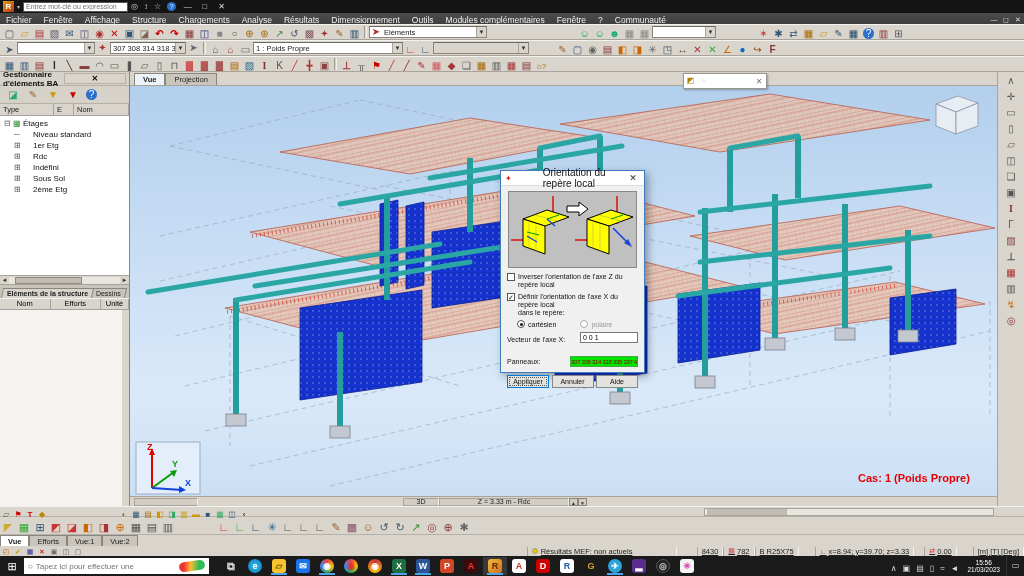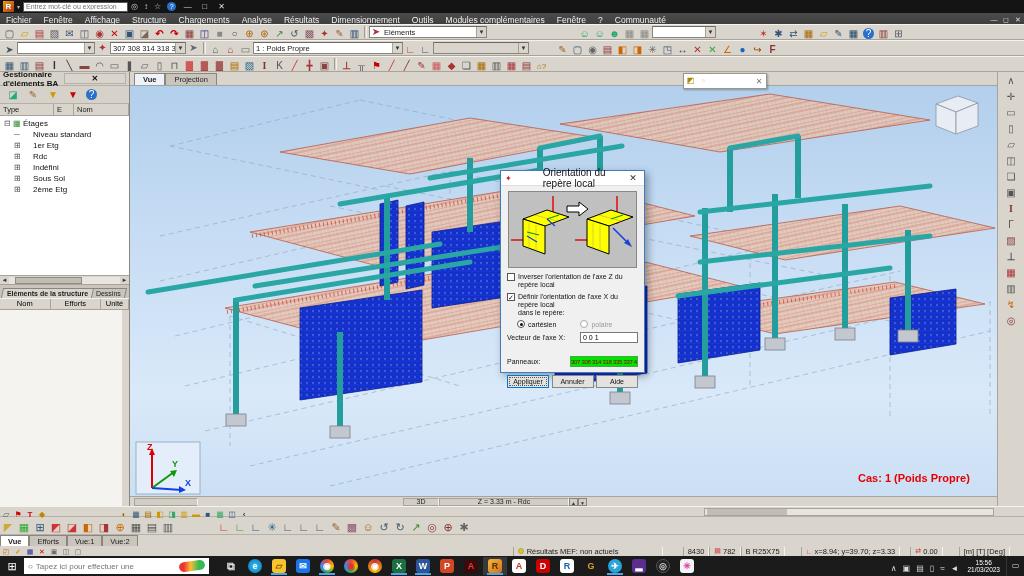--- a/index.html
+++ b/index.html
@@ -86,40 +86,40 @@
   .dlg-title { height:15px; background:#fff; display:flex; align-items:center; padding:0 4px; border-bottom:1px solid #ddd; }
   .dlg-ico { font-size:8px; color:#c22; margin-right:3px; }
   .dlg-title span.t { flex:1; font-size:10px; color:#111;padding-left:28px; }
   .dlg-x { font-size:9px; color:#333; width:14px; text-align:center; }
   .dlg-img { margin:5px 7px; width:129px; height:77px; background:#c0c0c0; border:1px solid #888; }
   .chkrow { display:flex; align-items:flex-start; margin:4px 6px 0 6px; line-height:8px; }
   .chk { width:8px; height:8px; min-width:8px; background:#fff; border:1px solid #555; margin-right:3px; font-size:7px; line-height:7px; text-align:center; color:#111; }
   .radrow { display:flex; align-items:center; margin:3px 6px 0 16px; }
   .rad { width:8px; height:8px; border:1px solid #555; border-radius:50%; background:#fff; margin-right:3px; position:relative; }
   .rad.on::after { content:""; position:absolute; left:2px; top:2px; width:3px; height:3px; border-radius:50%; background:#111; }
-  .vecrow { display:flex; align-items:center; margin:4px 6px 13px 6px; }
+  .vecrow { display:flex; align-items:flex-end; margin:4px 6px 13px 6px; }
   .vec-input { width:58px; height:11px; border:1px solid #777; background:#fff; font-size:7px; padding:0 2px; margin-left:auto; }
   .panrow { display:flex; align-items:center; margin:8px 6px 0 6px; }
   .pan-field { width:68px; height:11px; background:#00e400; border:1px solid #4a4; color:#8b0000; font-size:6px; line-height:10px; white-space:nowrap; overflow:hidden; margin-left:auto; letter-spacing:-0.3px; }
   .btnrow { display:flex; justify-content:space-between; margin:8px 6px 0 6px; }
   .dbtn { width:42px; height:13px; background:#e4e2de; border:1px solid #888; font-size:7px; text-align:center; line-height:12px; color:#111; }
   .dbtn.def { border:1px solid #0078d7; outline:1px dotted #555; outline-offset:-3px; }
 
   
   .bzone { position:absolute; left:0; top:506px; width:1024px; height:50px; background:#d9d5cd; }
   .brow1 { height:11px; display:flex; align-items:center; border-top:1px solid #f4f2ee; border-bottom:1px solid #b5b1a8; }
   .brow1 .tbi { width:12px; height:10px; font-size:8px; line-height:10px; }
   .bscroll { width:290px; height:8px; background:#e8e5df; border:1px solid #a9a49b; margin-left:8px; position:relative; }
   .bscroll div { position:absolute; left:2px; top:0; width:80px; height:6px; background:#c2bdb4; }
   .brow2 { height:18px; display:flex; align-items:center; border-bottom:1px solid #b5b1a8; }
   .brow2 .tbi { width:16px; height:15px; font-size:11px; line-height:15px; }
   .brow3 { height:11px; display:flex; align-items:flex-end; }
   .btab { font-size:7.5px; padding:0 7px; height:11px; line-height:11px; border:1px solid #8a867e; border-bottom:none; background:#c9c5bc; color:#222; }
   .btab[data-active="1"] { background:#fff; font-weight:bold; }
-  .brow4 { height:10px; display:flex; align-items:center; font-size:7.5px; color:#222; }
+  .brow4 { height:10px; display:flex; align-items:center; font-size:7.5px; color:#222;text-decoration:underline; }
   .brow4 .tbi { width:12px; height:9px; font-size:7px; line-height:9px; }
   .sfield { height:9px; display:flex; align-items:center; padding:0 4px; border-left:1px solid #a9a49b; border-right:1px solid #f4f2ee; white-space:nowrap; }
   .dotw { width:6px; height:6px; border-radius:50%; background:#f4c200; border:1px solid #9a7; margin-right:3px; }
   .s-ico { font-size:7px; color:#c33; margin-right:2px; }
 
   
   .taskbar { position:absolute; left:0; top:556px; width:1024px; height:20px; background:#1b1b1b; display:flex; align-items:center; }
   .tk-start { width:24px; text-align:center; color:#fff; font-size:11px; }
   .tk-search { width:185px; height:16px; background:#fff; display:flex; align-items:center; font-size:8px; color:#555; padding:0 4px; gap:3px; }
   .tk-search input { border:none; outline:none; flex:1; font-size:8px; width:10px; }
@@ -575,21 +575,21 @@
       <div class="sfield">
           <span class="s-ico">∟</span>
           <span>x=8.94; y=39.70; z=3.33</span>
         </div>
       <div style="width:10px"></div>
       <div class="sfield">
           <span class="s-ico">⇄</span>
           <span>0.00</span>
         </div>
       <div style="width:16px"></div>
-      <div class="sfield" style="margin-right:14px">[m] [T] [Deg]</div>
+      <div class="sfield" style="margin-right:0">[m] [T] [Deg]</div>
     </div>
   </div>
 
   <div class="taskbar">
     <div class="tk-start">⊞</div>
     <div class="tk-search">
       <span>○</span>
       <input placeholder="Tapez ici pour effectuer une" style="">
       <span class="tk-doodle"></span>
     </div>

